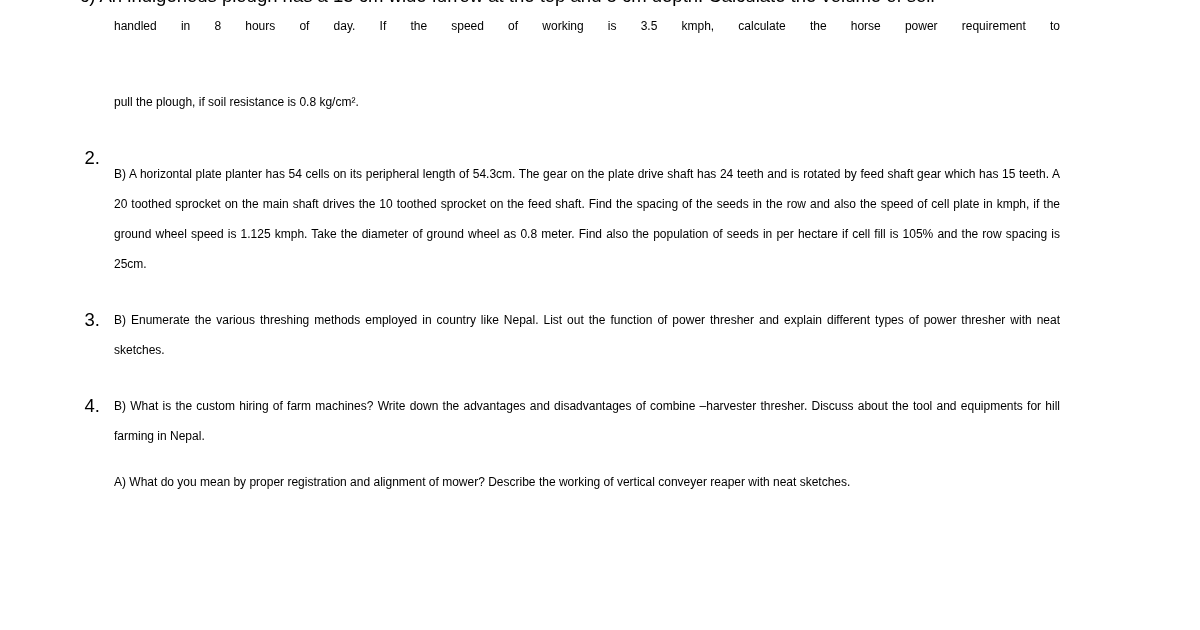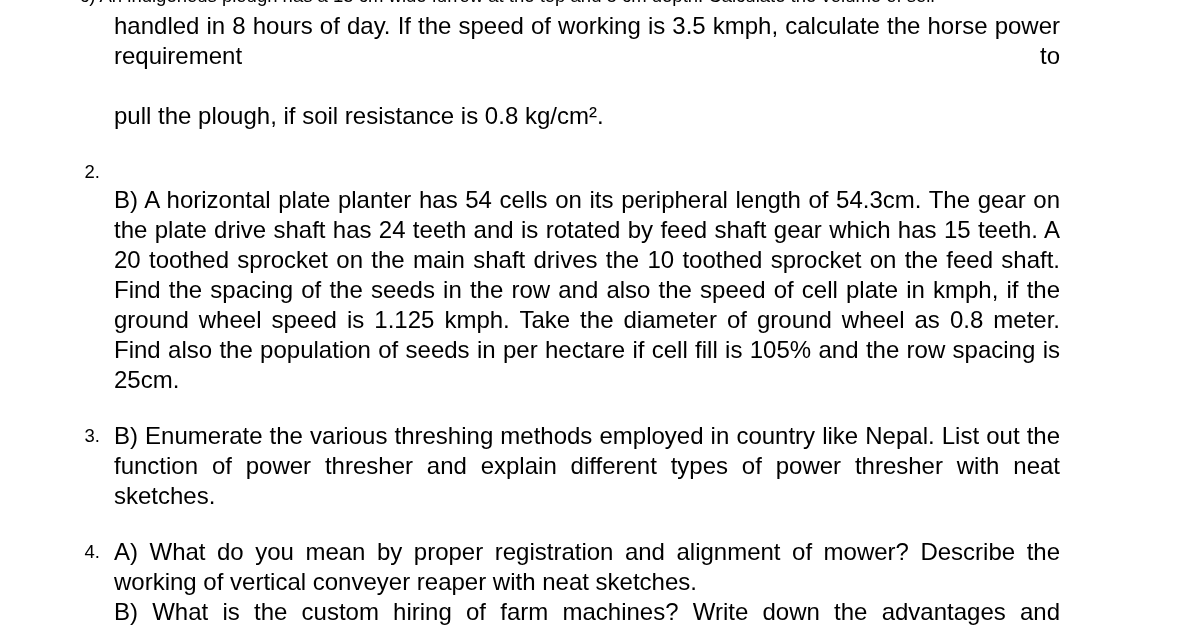--- a/index.html
+++ b/index.html
@@ -37,34 +37,34 @@
     width: 34px;
     flex: 0 0 34px;
     font-size: 18.5px;
     line-height: 30px;
     text-align: right;
     padding-right: 14px;
     box-sizing: border-box;
   }
   .qbody {
     flex: 1 1 auto;
-    font-size: 24px;
+    font-size: 12px;
     line-height: 30px;
     text-align: justify;
     text-justify: inter-word;
   }
   .para {
     margin: 0;
     text-align: justify;
   }
   .para + .para {
-    margin-top: 0px;
+    margin-top: 16px;
   }
   .para.gap {
-    margin-top: 28px;
+    margin-top: 16px;
   }
   .clip-top {
     
     position: absolute;
     left: 80px;
     top: -19px;
     width: 980px;
     font-size: 18.5px;
     line-height: 30px;
     color: #000;
@@ -108,19 +108,19 @@
     <div class="qitem" style="margin-bottom:26px;">
       <div class="qnum">3.</div>
       <div class="qbody">
         <p class="para">B) Enumerate the various threshing methods employed in country like Nepal. List out the function of power thresher and explain different types of power thresher with neat sketches.</p>
       </div>
     </div>
 
     <div class="qitem" style="margin-bottom:26px;">
       <div class="qnum">4.</div>
       <div class="qbody">
+        <p class="para">B) What is the custom hiring of farm machines? Write down the advantages and disadvantages of combine –harvester thresher. Discuss about the tool and equipments for hill farming in Nepal.</p>
         <p class="para">A) What do you mean by proper registration and alignment of mower? Describe the working of vertical conveyer reaper with neat sketches.</p>
-        <p class="para">B) What is the custom hiring of farm machines? Write down the advantages and disadvantages of combine –harvester thresher. Discuss about the tool and equipments for hill farming in Nepal.</p>
       </div>
     </div>
 
   </div>
 </div>
 
 </body></html>

